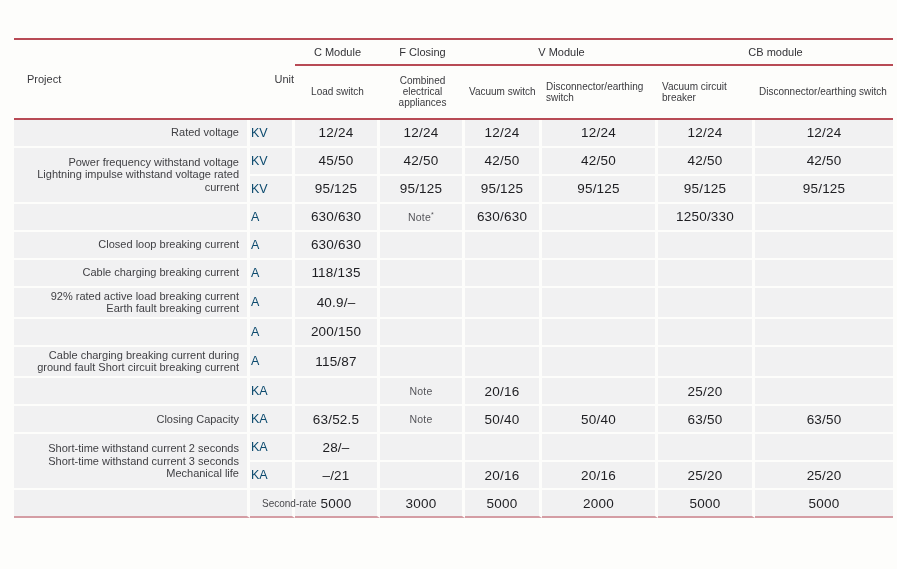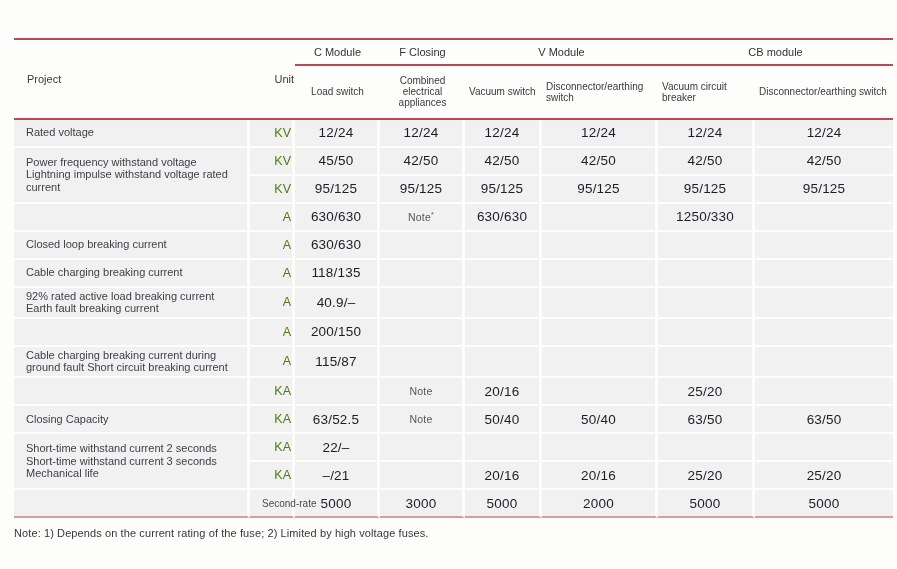--- a/index.html
+++ b/index.html
@@ -45,24 +45,24 @@
   
   tbody td{
     background:var(--cell);
     border-right:3px solid var(--page);
     border-bottom:2px solid var(--page);
     height:28px;vertical-align:middle;
   }
   tbody td:last-child{border-right:0;}
   tbody tr:last-child td{border-bottom:2px solid var(--red-soft);}
   .td-proj{
-    text-align:left;padding:2px 8px 2px 12px;
+    text-align:right;padding:2px 8px 2px 12px;
     font-size:11px;line-height:1.15;color:var(--ink-mid);
   }
-  .td-unit{text-align:right;font-size:12.5px;color:#4d7c0f;}
+  .td-unit{text-align:left;font-size:12.5px;color:#0c4a6e;}
   .td-unit.small{
     font-size:10px;text-align:center;padding-left:12px;
     white-space:nowrap;overflow:visible;color:#4a4a4e;
   }
   .td-val{text-align:center;font-size:13.5px;color:var(--ink);letter-spacing:.2px;}
   .td-val.note{font-size:10.5px;color:var(--ink-soft);}
   .td-val sup{font-size:7px;vertical-align:super;line-height:0;}
   
   .footnote{
     margin-top:9px;font-size:11px;color:#38383c;letter-spacing:.1px;
@@ -207,21 +207,21 @@
           <td class="td-val">63/52.5</td>
           <td class="td-val note">Note</td>
           <td class="td-val">50/40</td>
           <td class="td-val">50/40</td>
           <td class="td-val">63/50</td>
           <td class="td-val">63/50</td>
         </tr>
         <tr>
           <td class="td-proj" rowspan="2">Short-time withstand current 2 seconds Short-time withstand current 3 seconds Mechanical life</td>
           <td class="td-unit">KA</td>
-          <td class="td-val">22/–</td>
+          <td class="td-val">28/–</td>
           <td class="td-val"></td>
           <td class="td-val"></td>
           <td class="td-val"></td>
           <td class="td-val"></td>
           <td class="td-val"></td>
         </tr>
         <tr>
           <td class="td-unit">KA</td>
           <td class="td-val">–/21</td>
           <td class="td-val"></td>
@@ -235,14 +235,13 @@
           <td class="td-unit small">Second-rate</td>
           <td class="td-val">5000</td>
           <td class="td-val">3000</td>
           <td class="td-val">5000</td>
           <td class="td-val">2000</td>
           <td class="td-val">5000</td>
           <td class="td-val">5000</td>
         </tr>
       </tbody>
   </table>
-  <div class="footnote">Note: 1) Depends on the current rating of the fuse; 2) Limited by high voltage fuses.</div>
 </div>
 
 </body></html>

